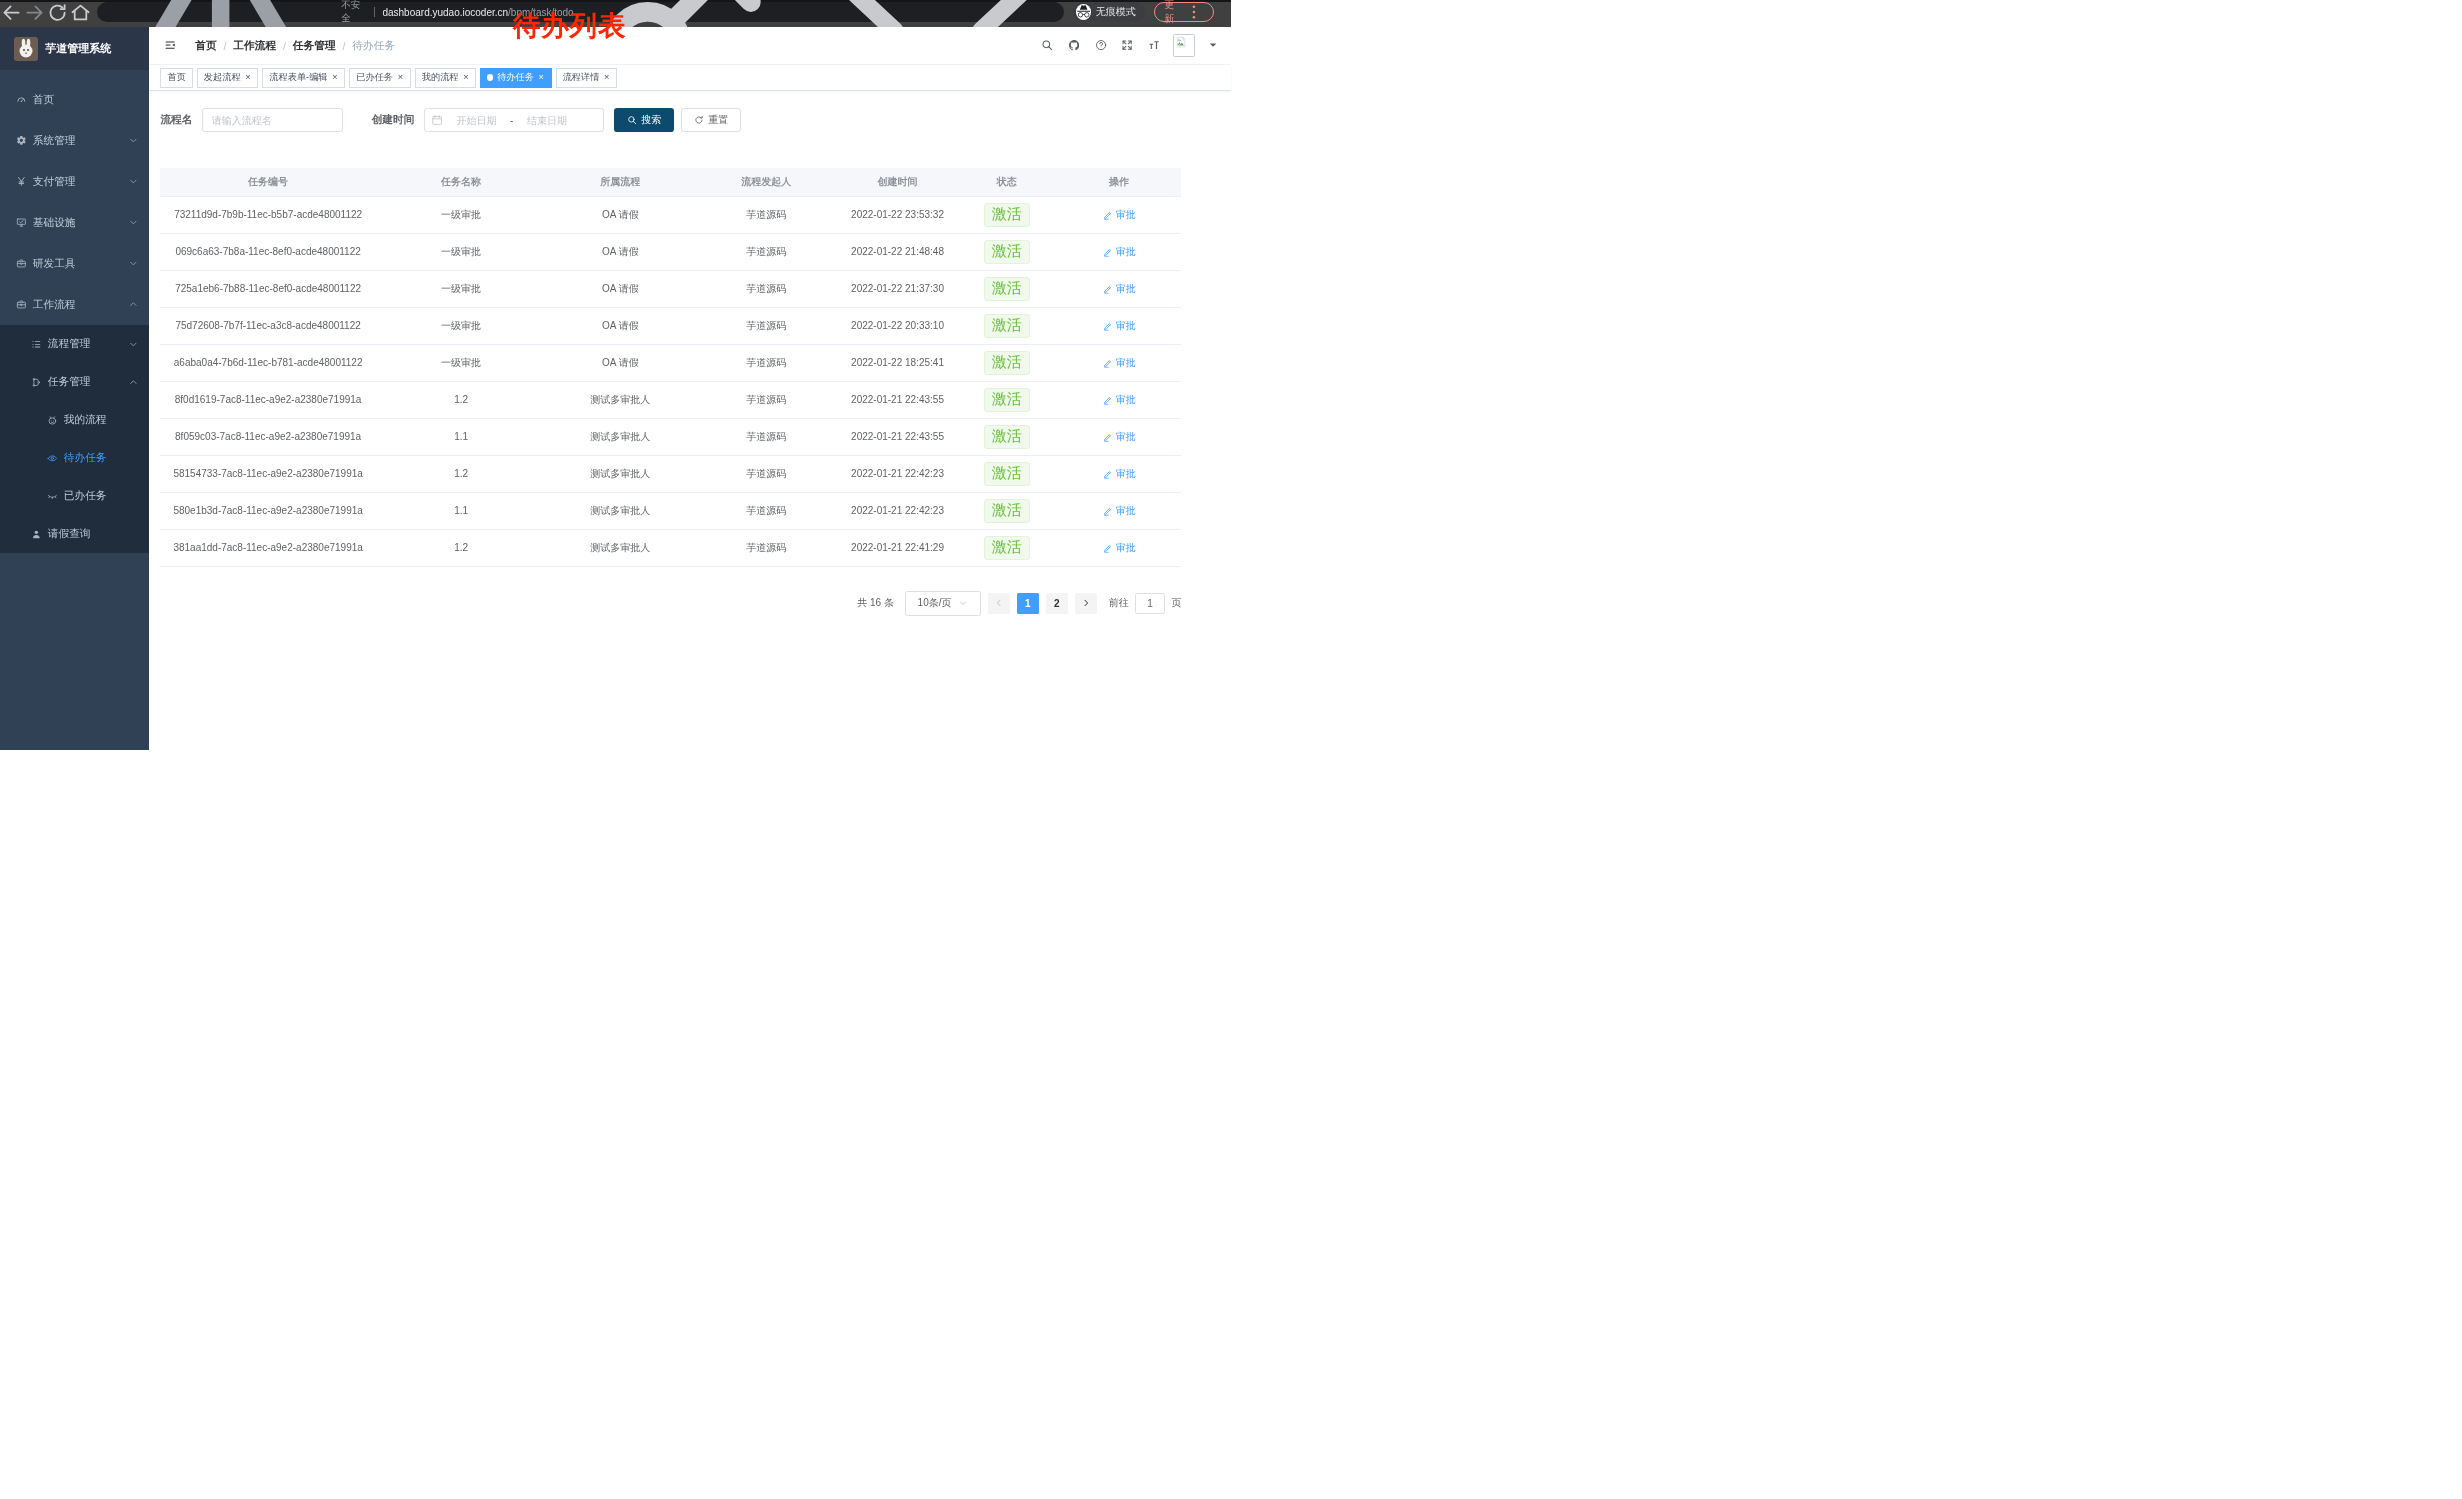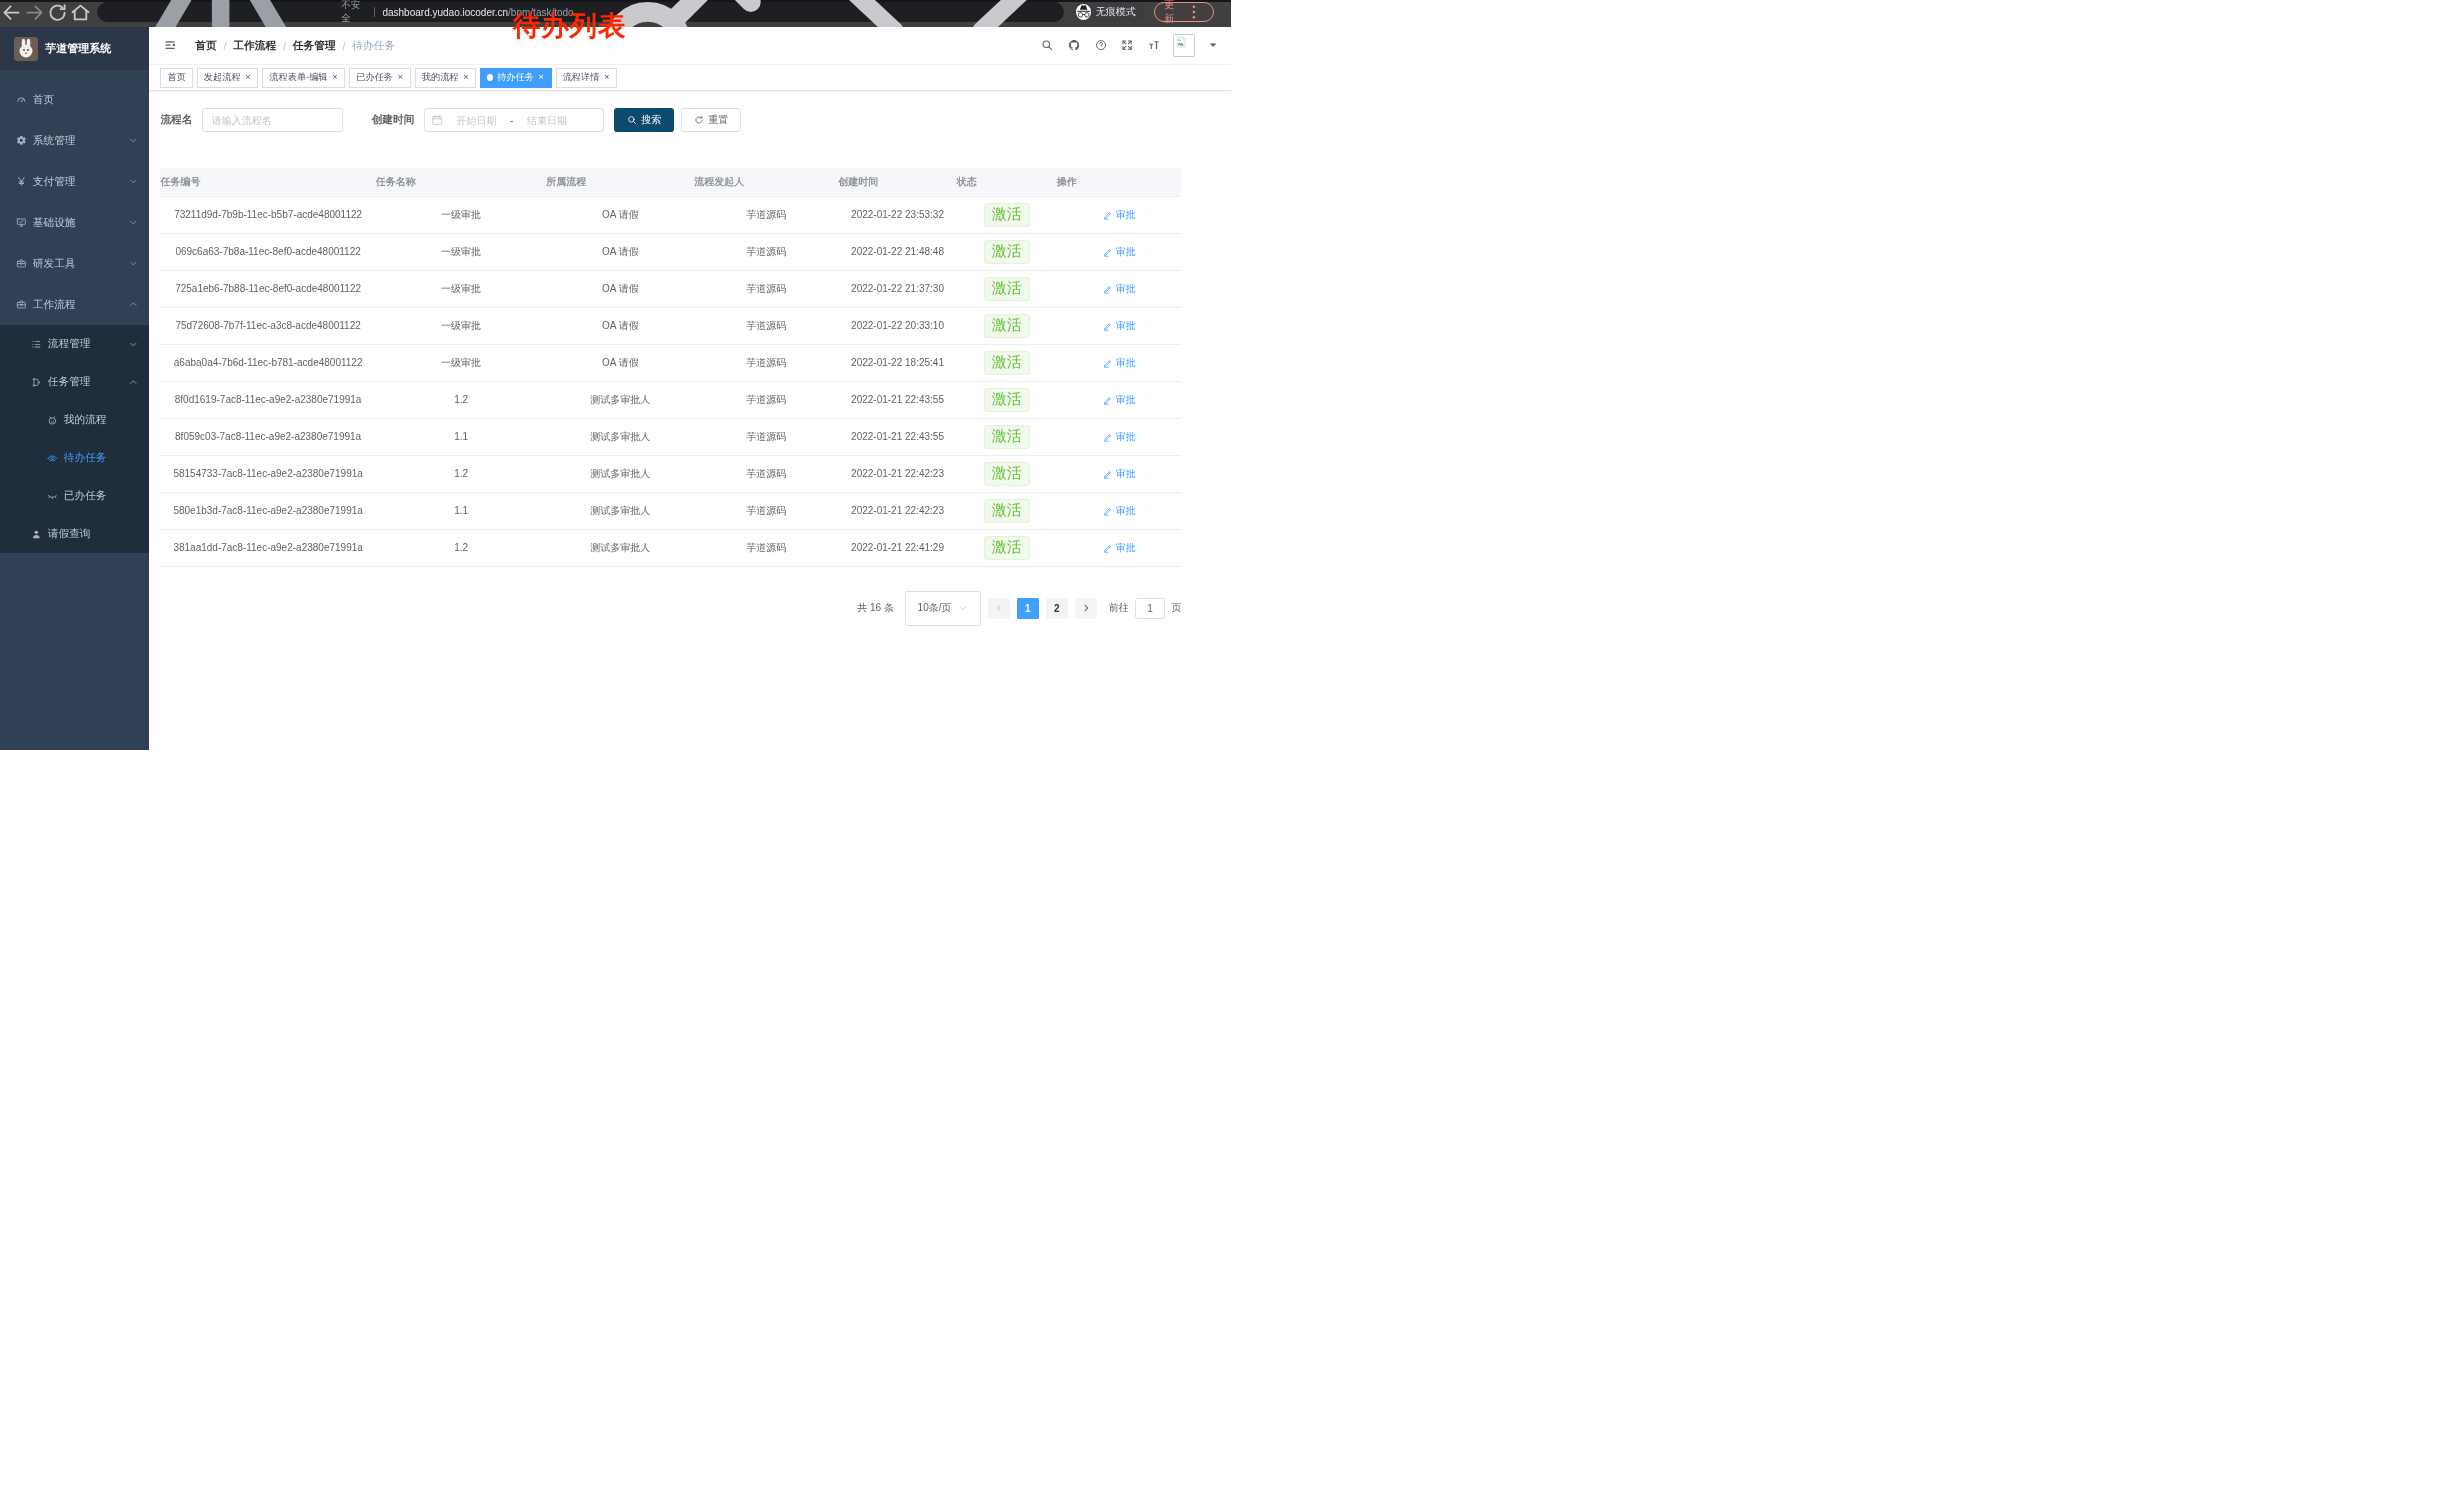--- a/index.html
+++ b/index.html
@@ -102,33 +102,33 @@
   .date-box input::placeholder { color:#c0c4cc; }
   .date-box .dash { color:#606266; font-size:10px; }
   .btn { height:24.4px; border-radius:3.1px; display:flex; align-items:center; gap:4.6px; padding:0 11.4px;
     font-size:10px; cursor:pointer; border:0.8px solid transparent; }
   .btn svg { width:10px; height:10px; }
   .btn.primary { background:#0c4a6e; color:#fff; margin-left:10.7px; }
   .btn.plain { background:#fff; color:#606266; border-color:#dcdfe6; margin-left:7.6px; }
 
   table.grid { width:1021px; border-collapse:collapse; table-layout:fixed; }
   table.grid th { background:#f5f7fa; color:#909399; font-size:10px; font-weight:700;
-    height:28px; border-bottom:0.8px solid #ebeef5; text-align:left; }
+    height:28px; border-bottom:0.8px solid #ebeef5; text-align:center; }
   table.grid td { height:37px; text-align:center; font-size:10px; color:#606266;
     border-bottom:0.8px solid #ebeef5; overflow:hidden; white-space:nowrap; }
   .status-tag { display:inline-block; background:#f0f9eb; border:0.8px solid #e1f3d8; color:#67c23a;
     font-size:15px; border-radius:3.1px; padding:1.5px 6.9px; }
   .approve { color:#409eff; cursor:pointer; display:inline-flex; align-items:center; gap:3.1px; }
   .approve svg { width:10px; height:10px; }
 
   
   .pager { width:1021px; display:flex; align-items:center; justify-content:flex-end;
     margin-top:24px; font-size:10px; color:#606266; gap:7.6px; }
   .pager .total { margin-right:3.1px; }
-  .size-select { width:76px; height:35px; border:0.8px solid #dcdfe6; border-radius:2.3px;
+  .size-select { width:76px; height:25px; border:0.8px solid #dcdfe6; border-radius:2.3px;
     display:flex; align-items:center; justify-content:center; gap:6.1px; color:#606266; cursor:pointer; }
   .size-select svg { width:8.4px; height:8.4px; color:#c0c4cc; }
   .pg-btn { min-width:21.4px; height:21.4px; background:#f4f4f5; border-radius:1.5px; display:flex;
     align-items:center; justify-content:center; color:#303133; cursor:pointer; font-weight:700; }
   .pg-btn.nav { color:#303133; } .pg-btn.nav.disabled { color:#c0c4cc; cursor:default; }
   .pg-btn svg { width:9.2px; height:9.2px; }
   .pg-btn.cur { background:#409eff; color:#fff; }
   .goto { display:flex; align-items:center; gap:6.1px; margin-left:4.6px; }
   .goto input { width:30.5px; height:21.4px; border:0.8px solid #dcdfe6; border-radius:2.3px;
     text-align:center; font-size:10px; color:#606266; outline:none; }

